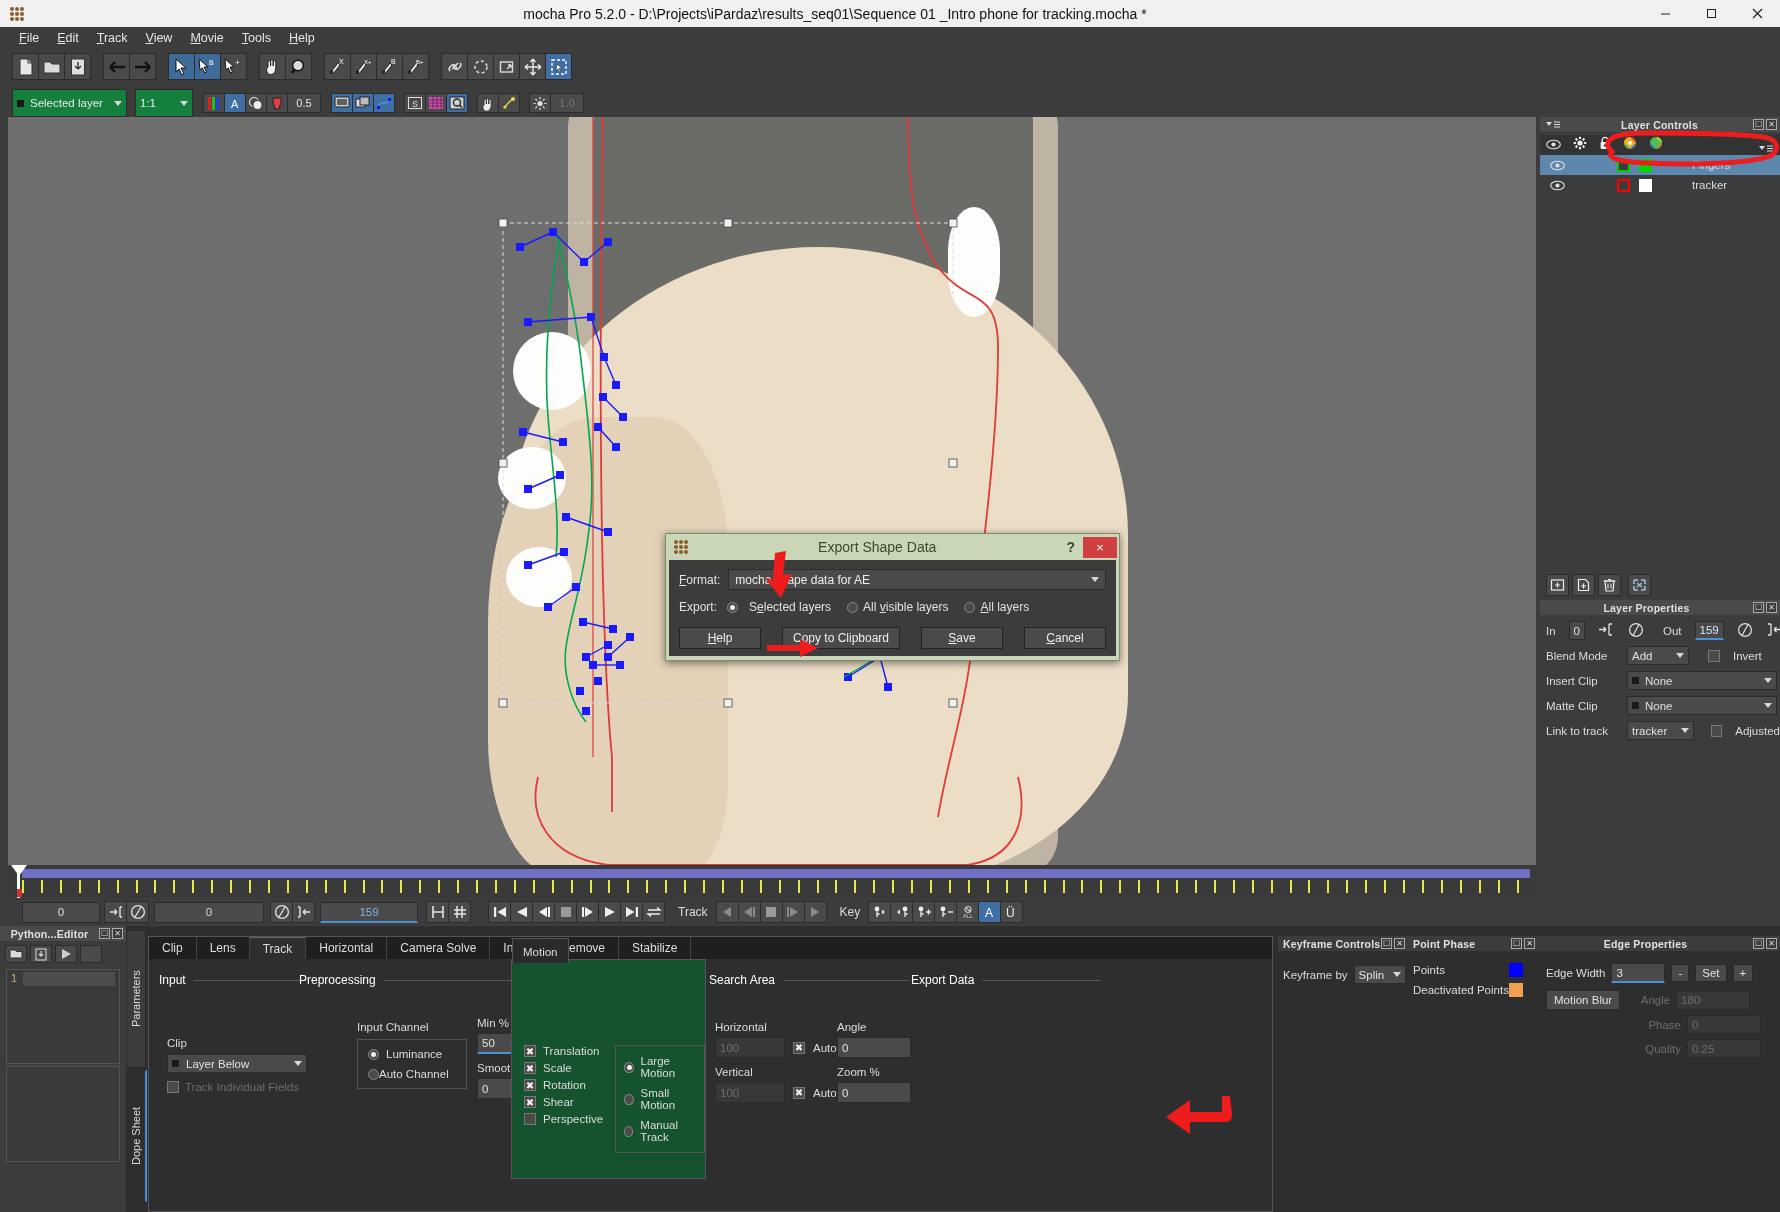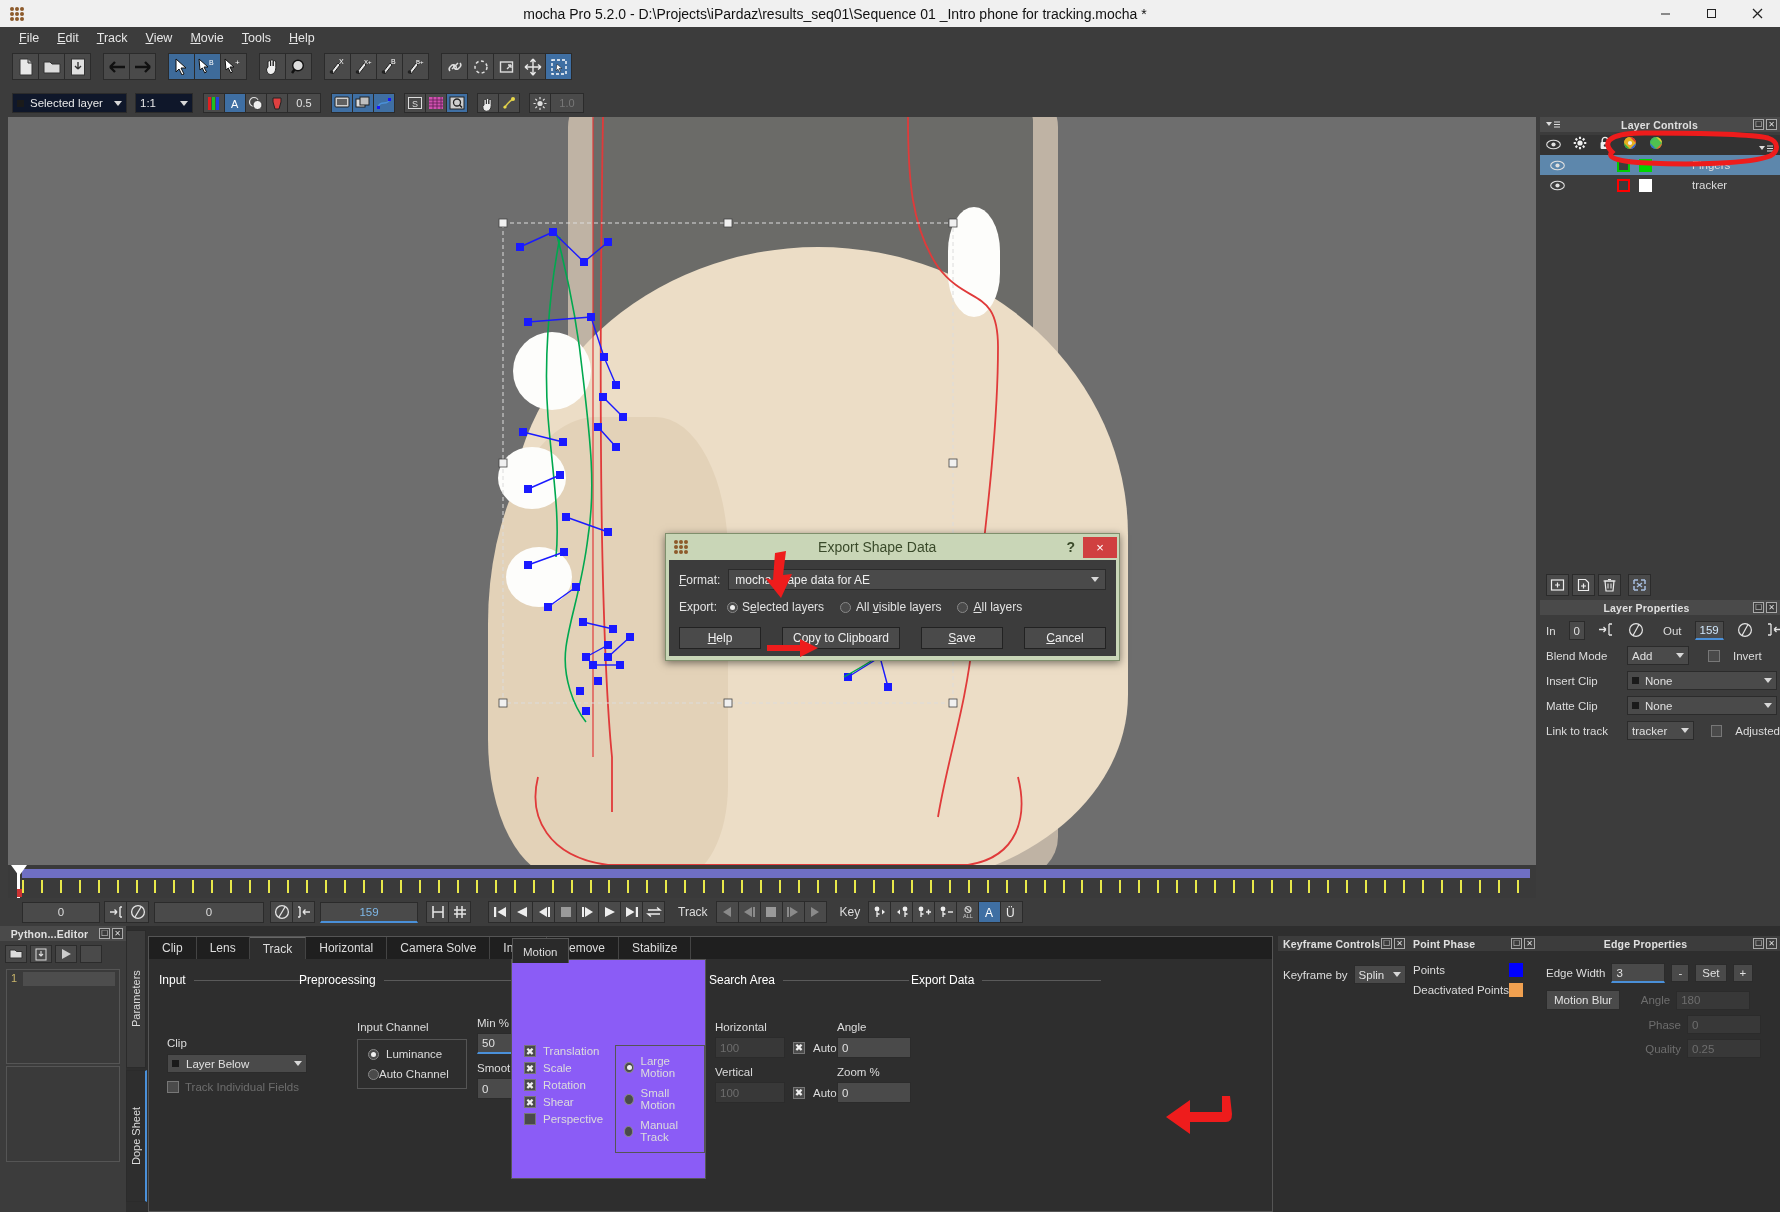--- a/index.html
+++ b/index.html
@@ -61,21 +61,21 @@
   .tb.sel { background: #3f6fa3; }
   .tbgap { width: 13px; }
   .tb svg { display: block; }
 
   
   .toolbar2 {
     position: absolute; top: 91px; left: 0; width: 1780px; height: 24px;
     background: #3c3c3c; display: flex; align-items: center; padding-left: 12px;
   }
   .combo2 {
-    height: 20px; background: #0f172a; border: 1px solid #2b2b2b;
+    height: 28px; background: #15803d; border: 1px solid #2b2b2b;
     display: flex; align-items: center; padding: 0 4px; gap: 6px;
     font-size: 11.5px; color: #e8e8e8;
   }
   .sq { width: 7px; height: 7px; background: #1a1a1a; display:inline-block; }
   .caret { width: 0; height: 0; border-left: 4px solid transparent; border-right: 4px solid transparent; border-top: 5px solid #d8d8d8; }
   .tb2 {
     width: 22px; height: 20px; display: flex; align-items: center; justify-content: center;
     background: #4a4a4a; border: 1px solid #2b2b2b; margin-right: -1px; color: #e4e4e4;
     font-size: 10px;
   }
@@ -1170,21 +1170,21 @@
         </div>
       </div>
 
       <div style="position:absolute; left:328px; top:58px">
         <div class="ptext">Min % Pixels Used</div>
         <div class="field" style="width:92px; height:21px; margin-top:4px; border-bottom:2px solid #4a90d9">50</div>
         <div class="ptext" style="margin-top:8px">Smoothing Level</div>
         <div class="field" style="width:92px; height:21px; margin-top:4px">0</div>
       </div>
 
-      <div style="position:absolute; left:362px; top:0px; width:195px; height:220px; border:1px solid #555; background:#8b5cf6">
+      <div style="position:absolute; left:362px; top:0px; width:195px; height:220px; border:1px solid #555; background:#14532d">
         <div style="position:absolute; top:-22px; left:0; background:#2a2a2a; border:1px solid #555; border-bottom:none; padding:3px 10px">
           <span class="ptext">Motion</span>
         </div>
         <div style="display:flex; gap:12px; padding:85px 0 0 12px">
           <div>
             <div style="display:flex; align-items:center; gap:7px; margin-bottom:5px">
                 <span class="chk">✖</span>
                 <span class="ptext">Translation</span>
               </div>
             <div style="display:flex; align-items:center; gap:7px; margin-bottom:5px">
@@ -1337,21 +1337,21 @@
     <div class="dlg-body">
       <div class="dlg-row">
         <span class="dlg-lab"><u>F</u>ormat:</span>
         <span class="dlg-combo">
           <span>mocha shape data for AE</span>
           <span class="caret"></span>
         </span>
       </div>
       <div class="dlg-row" style="margin-top:10px; gap:6px">
         <span class="dlg-lab">Export:</span>
-        <span style="display:flex; align-items:center; gap:4px; margin-left:4px">
+        <span style="display:flex; align-items:center; gap:11px; margin-left:4px">
           <span class="radio on"></span>
           <span class="dlg-lab">S<u>e</u>lected layers</span>
         </span>
         <span style="display:flex; align-items:center; gap:5px; margin-left:10px">
           <span class="radio"></span>
           <span class="dlg-lab">All <u>v</u>isible layers</span>
         </span>
         <span style="display:flex; align-items:center; gap:5px; margin-left:10px">
           <span class="radio"></span>
           <span class="dlg-lab"><u>A</u>ll layers</span>

